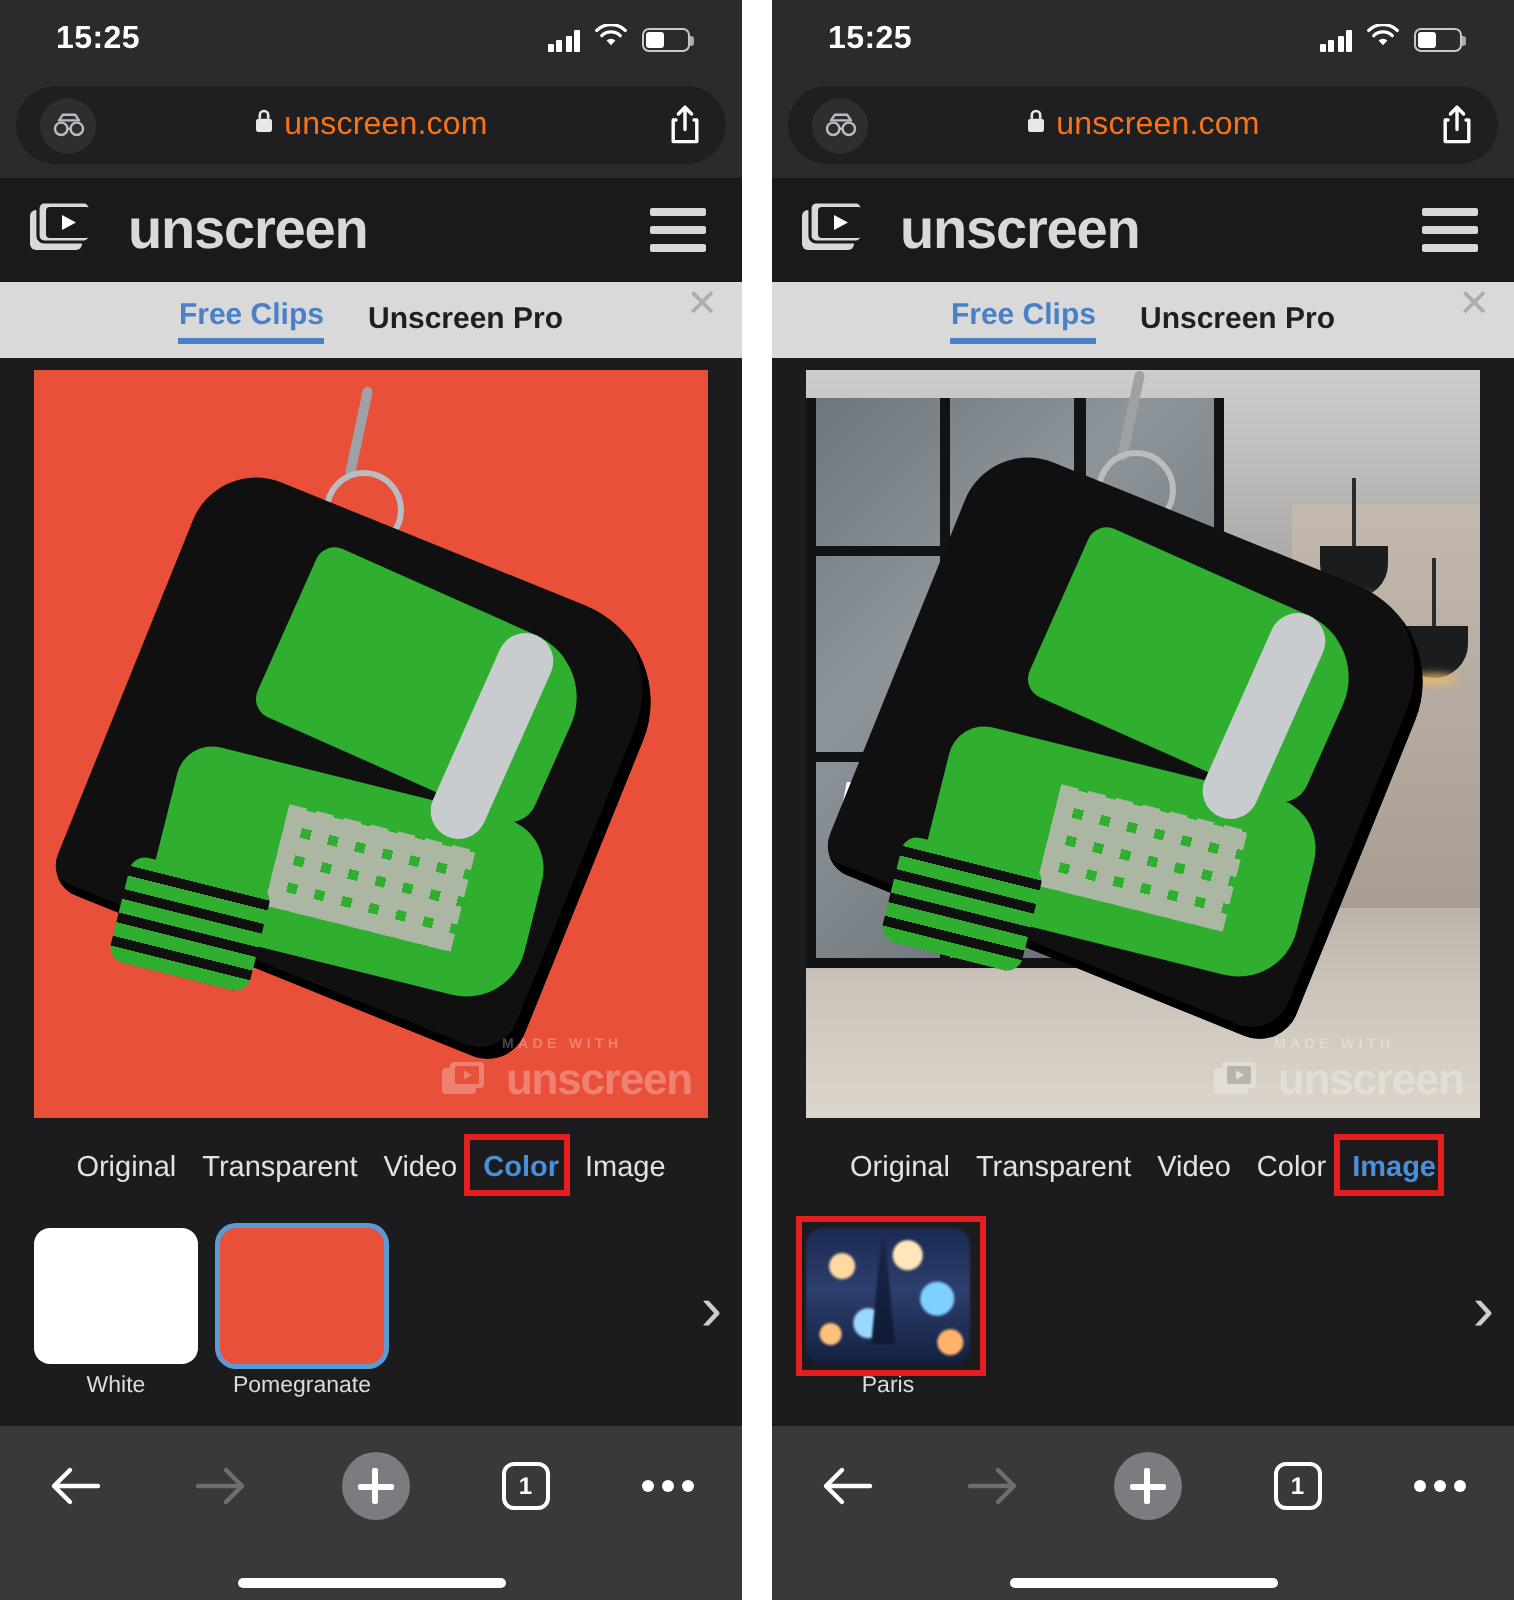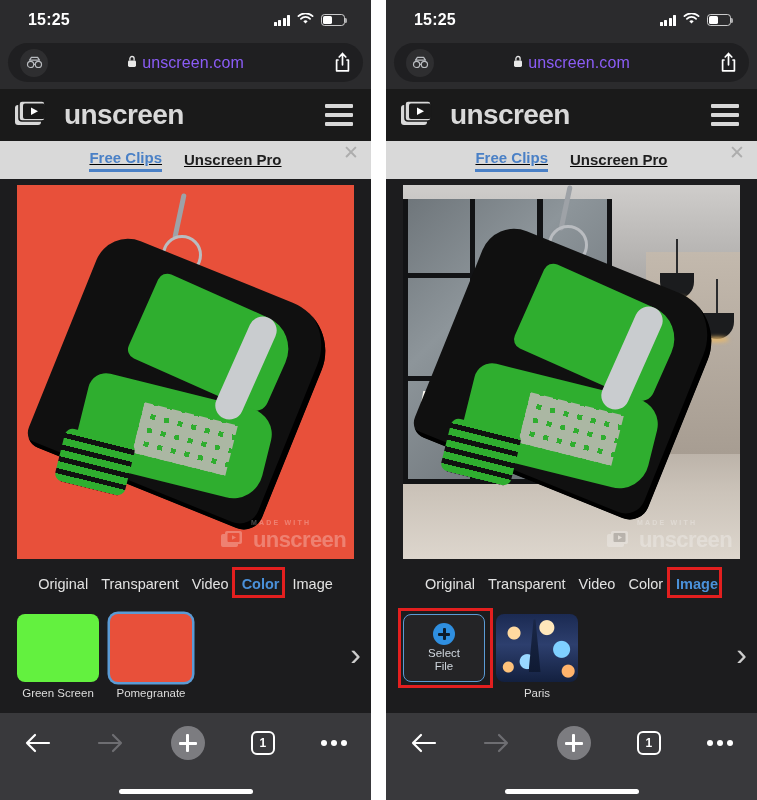--- a/index.html
+++ b/index.html
@@ -85,21 +85,21 @@
     flex: 0 0 auto;
   }
   .glasses svg { display:block; }
   .url-center {
     position: absolute; left: 0; right: 0;
     display: flex; align-items: center; justify-content: center;
     gap: 5px; pointer-events: none;
   }
   .lock { display:block; }
   .url-text {
-    font-size: 16px; color: #8b5cf6;
+    font-size: 16px; color: #f97316;
     letter-spacing: .1px;
   }
   .share { margin-left: auto; flex: 0 0 auto; display:flex; }
 
   
   .site-header {
     height: 52px;
     background: #1a1a1a;
     display: flex; align-items: center;
     padding: 0 18px 0 14px;
@@ -112,21 +112,20 @@
   .burger { margin-left: auto; display:flex; flex-direction: column; gap: 5px; }
   .burger i { display:block; width: 28px; height: 4px; background: #d8d8d8; border-radius: 1px; }
 
   
   .site-tabs {
     position: relative;
     height: 38px;
     background: #d9d9d9;
     display: flex; align-items: center; justify-content: center;
     gap: 22px;
-    text-decoration: underline;
   }
   .site-tab {
     font-size: 15px; font-weight: bold; color: #1f1f1f;
     padding-bottom: 2px;
   }
   .site-tab.active { color: #4a80c6; border-bottom: 3px solid #4a80c6; padding-bottom: 3px; }
   .tabs-close {
     position: absolute; right: 12px; top: 2px;
     color: rgba(120,120,120,.45); font-size: 19px; line-height: 1;
   }
@@ -456,22 +455,22 @@
       <span class="opt-tab">Original</span>
       <span class="opt-tab">Transparent</span>
       <span class="opt-tab">Video</span>
       <span class="opt-tab active">Color</span>
       <span class="opt-tab">Image</span>
       <span class="hl-box" style="left:232px;top:3px;width:53px;height:31px;"></span>
     </div>
 
     <div class="strip">
       <div class="sw">
-        <div class="sw-box" style="background:#63f13f;"></div>
-        <div class="sw-label">Green Screen</div>
+        <div class="sw-box" style="background:#ffffff;"></div>
+        <div class="sw-label">White</div>
       </div>
       <div class="sw selected">
         <div class="sw-box" style="background:#e8503a;"></div>
         <div class="sw-label">Pomegranate</div>
       </div>
       <span class="chev">›</span>
     </div>
 
     <div class="browser-bar">
       <span class="bb-item">
@@ -620,26 +619,20 @@
       <span class="opt-tab">Original</span>
       <span class="opt-tab">Transparent</span>
       <span class="opt-tab">Video</span>
       <span class="opt-tab">Color</span>
       <span class="opt-tab active">Image</span>
       <span class="hl-box" style="left:281px;top:3px;width:55px;height:31px;"></span>
     </div>
 
     <div class="strip">
       <div class="sw">
-        <div class="selectfile">
-          <span class="plus-circle"></span>
-          <span class="sf-text"><span>Select</span><br><span>File</span></span>
-        </div>
-      </div>
-      <div class="sw">
         <div class="sw-box th-paris"></div>
         <div class="sw-label">Paris</div>
       </div>
       <span class="chev">›</span>
       <span class="hl-box" style="left:12px;top:10px;width:95px;height:80px;"></span>
     </div>
 
     <div class="browser-bar">
       <span class="bb-item">
         <svg width="27" height="22" viewBox="0 0 27 22">

